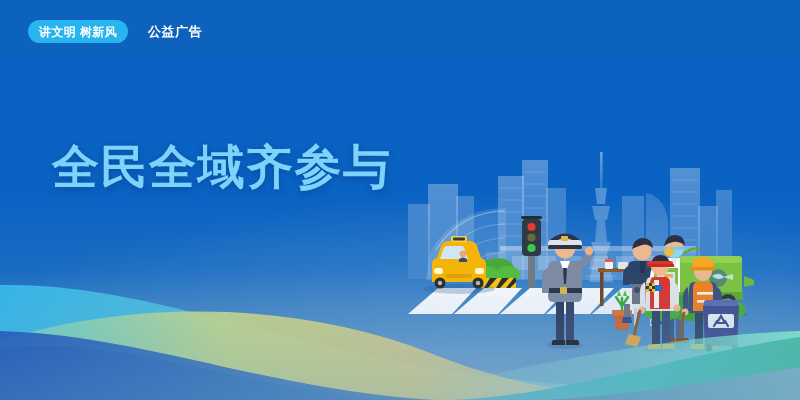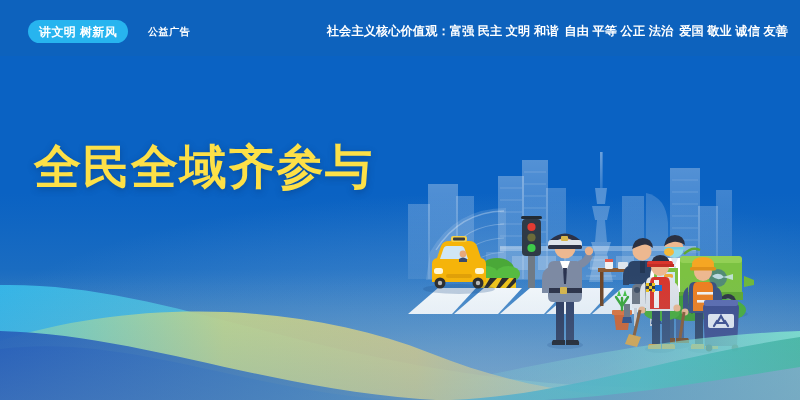--- a/index.html
+++ b/index.html
@@ -28,21 +28,21 @@
     background:#27b4ef;
     display:flex;align-items:center;justify-content:center;
     box-sizing:border-box;
   }
   #badge-pill span{
     color:#ffffff;font-size:12px;font-weight:bold;
     letter-spacing:.4px;white-space:nowrap;line-height:1;
   }
   #public-ad-label{
     position:absolute;left:148px;top:20px;
-    color:#ffffff;font-size:10px;font-weight:bold;
+    color:#ffffff;font-size:13px;font-weight:bold;
     letter-spacing:.6px;line-height:23px;white-space:nowrap;
   }
   #core-values{
     position:absolute;right:12px;top:20px;
     color:#ffffff;font-size:12.2px;font-weight:bold;
     line-height:23px;white-space:nowrap;letter-spacing:.1px;
   }
   #core-values .cv-sep{display:inline-block;width:6px;}
 
   
@@ -58,22 +58,22 @@
   #skyline{position:absolute;left:0;top:56px;width:800px;height:344px;z-index:8;}
 
   
   #scene{position:absolute;left:0;top:56px;width:800px;height:344px;z-index:12;}
 
   
   #waves{position:absolute;left:0;bottom:0;width:800px;height:125px;z-index:20;}
 
   
   #headline{
-    position:absolute;left:34px;top:136px;z-index:30;
-    color:#fde047;
+    position:absolute;left:52px;top:136px;z-index:30;
+    color:#7dd3fc;
     font-weight:bold;
     font-size:47px;
     line-height:61px;
     letter-spacing:1.5px;
     text-shadow:0 2px 7px rgba(6,50,110,.45);
     white-space:nowrap;
   }
   #headline .hl-line{display:block;}
 </style>
 </head>
@@ -471,18 +471,15 @@
 
   <div id="headline">
     <span class="hl-line">全民全域齐参与</span>
   </div>
 
   <div id="header-bar">
     <div id="badge-pill">
       <span>讲文明 树新风</span>
     </div>
     <div id="public-ad-label">公益广告</div>
-    <div id="core-values">
-      <span>社会主义核心价值观：</span><span>富强 民主 文明 和谐</span><span class="cv-sep"></span><span>自由 平等 公正 法治</span><span class="cv-sep"></span><span>爱国 敬业 诚信 友善</span>
-    </div>
   </div>
 
 </div>
 
 </body></html>

